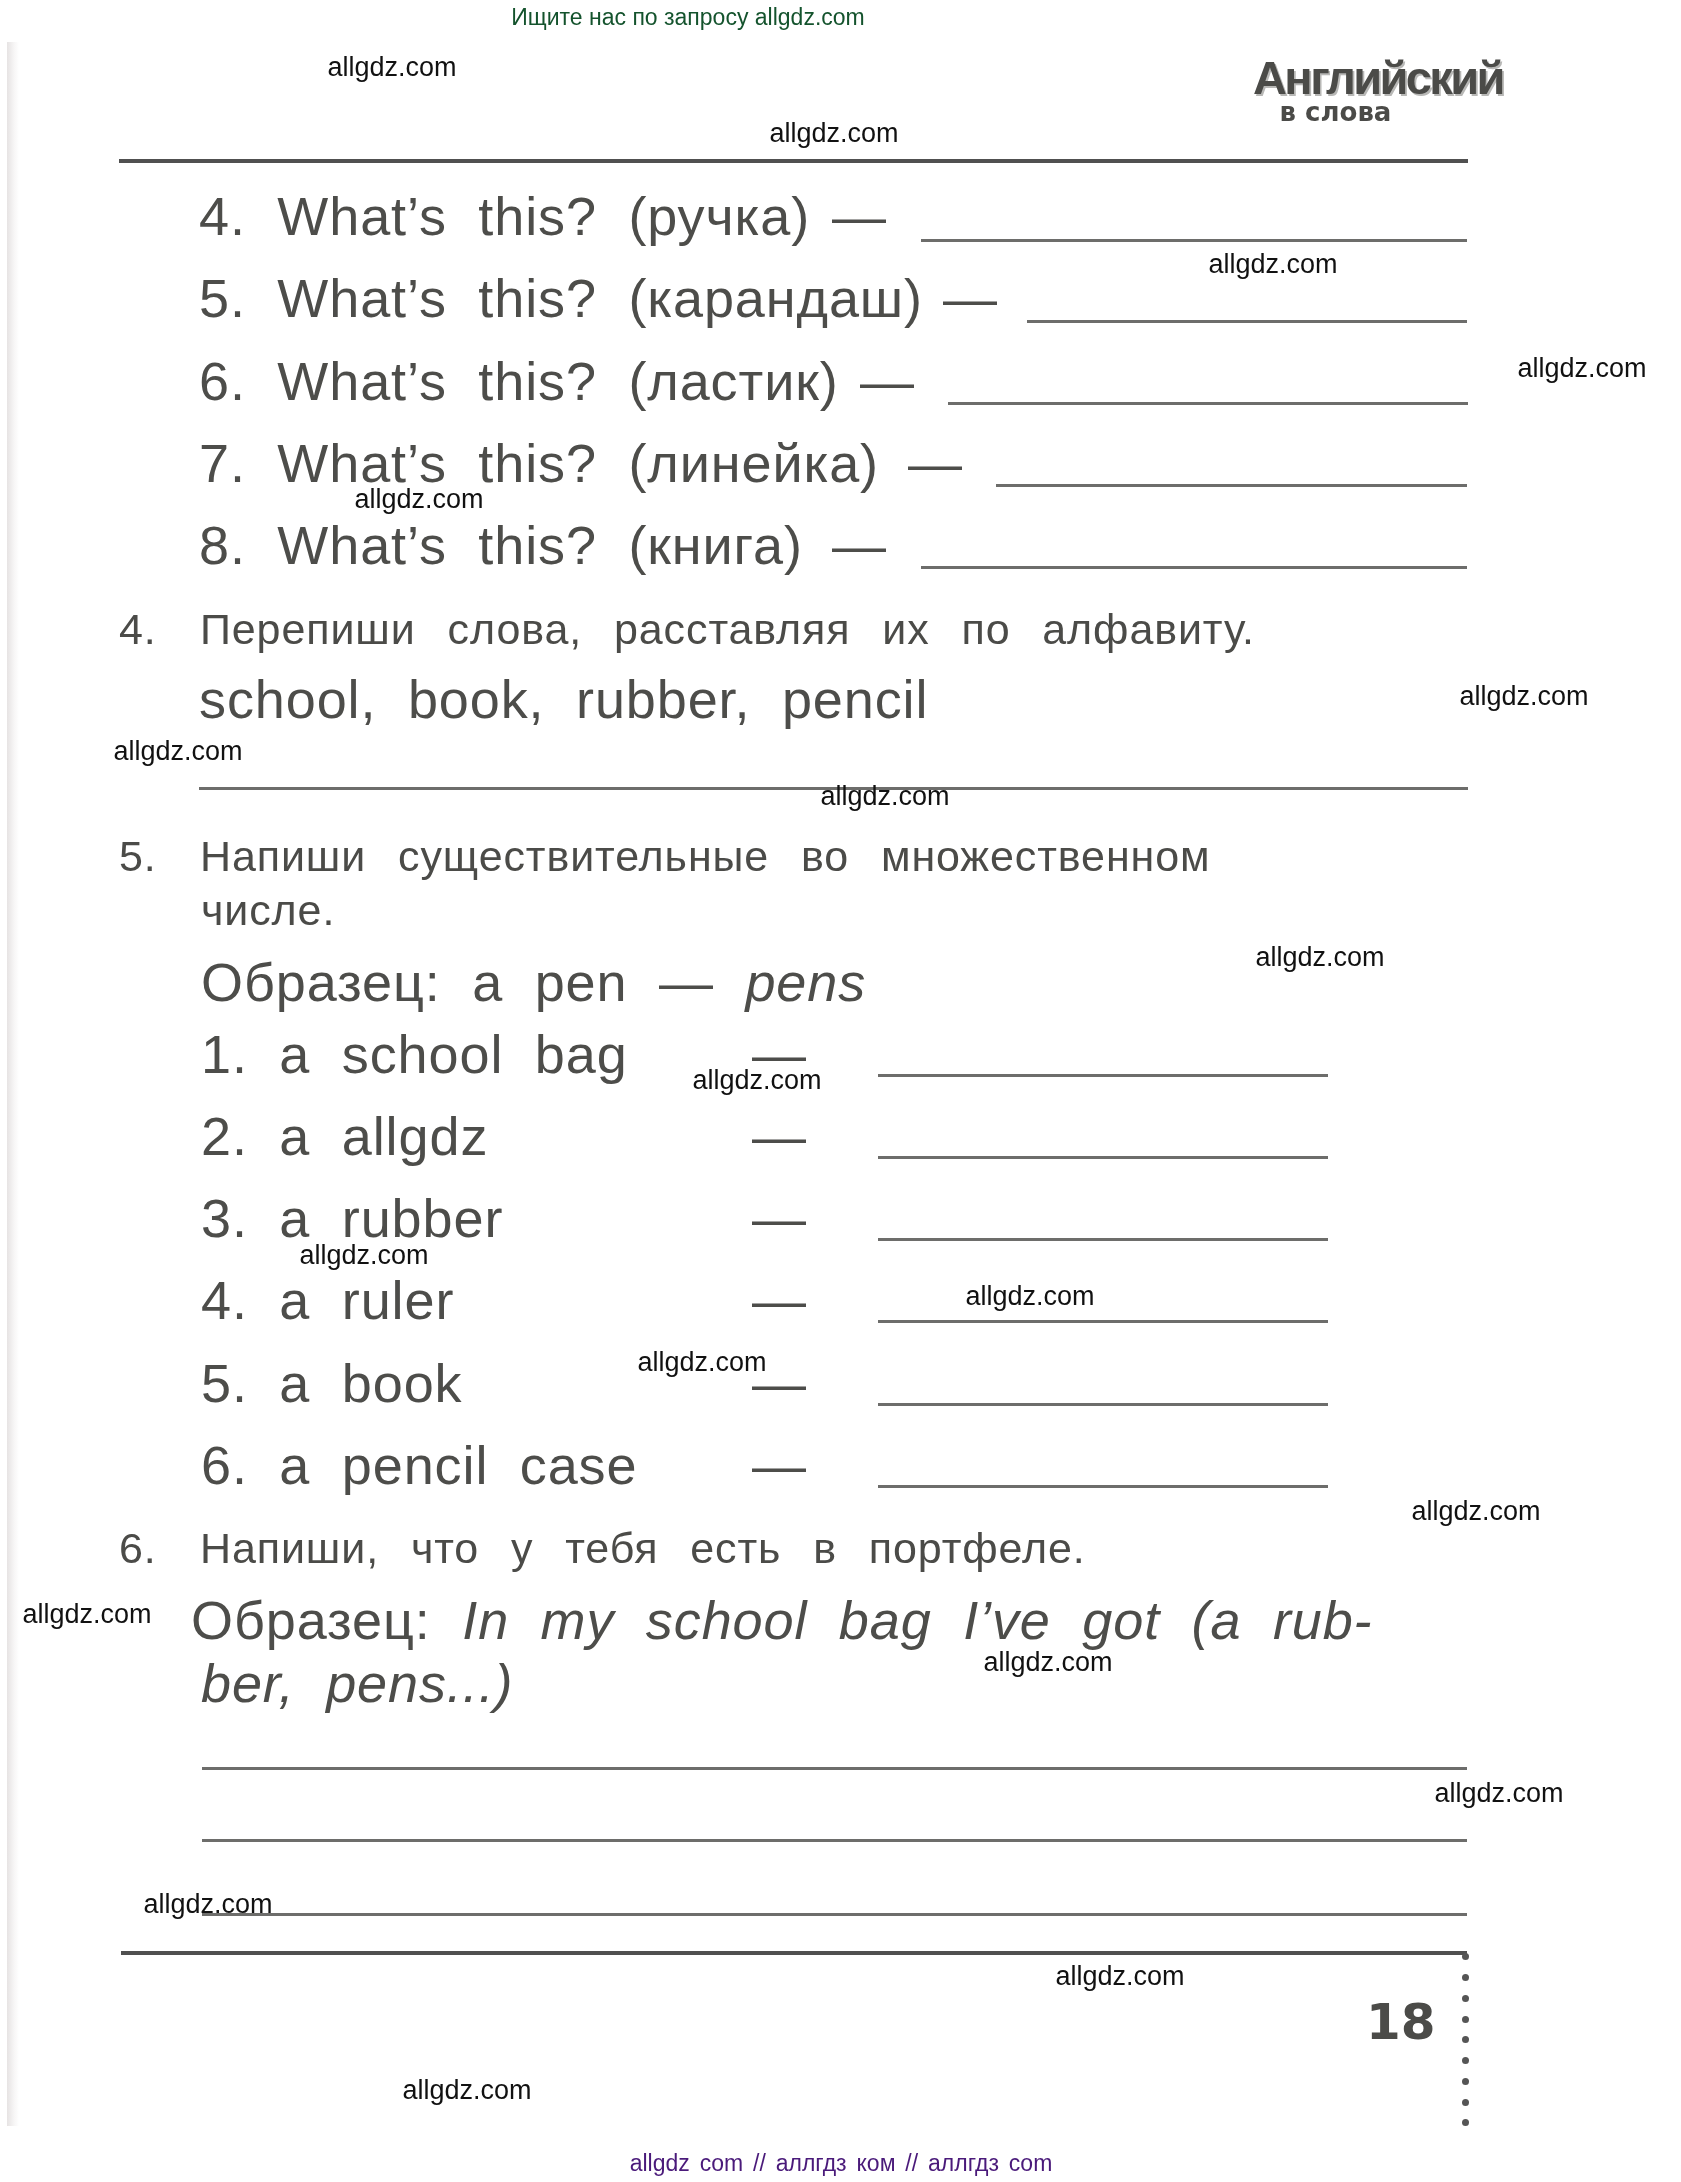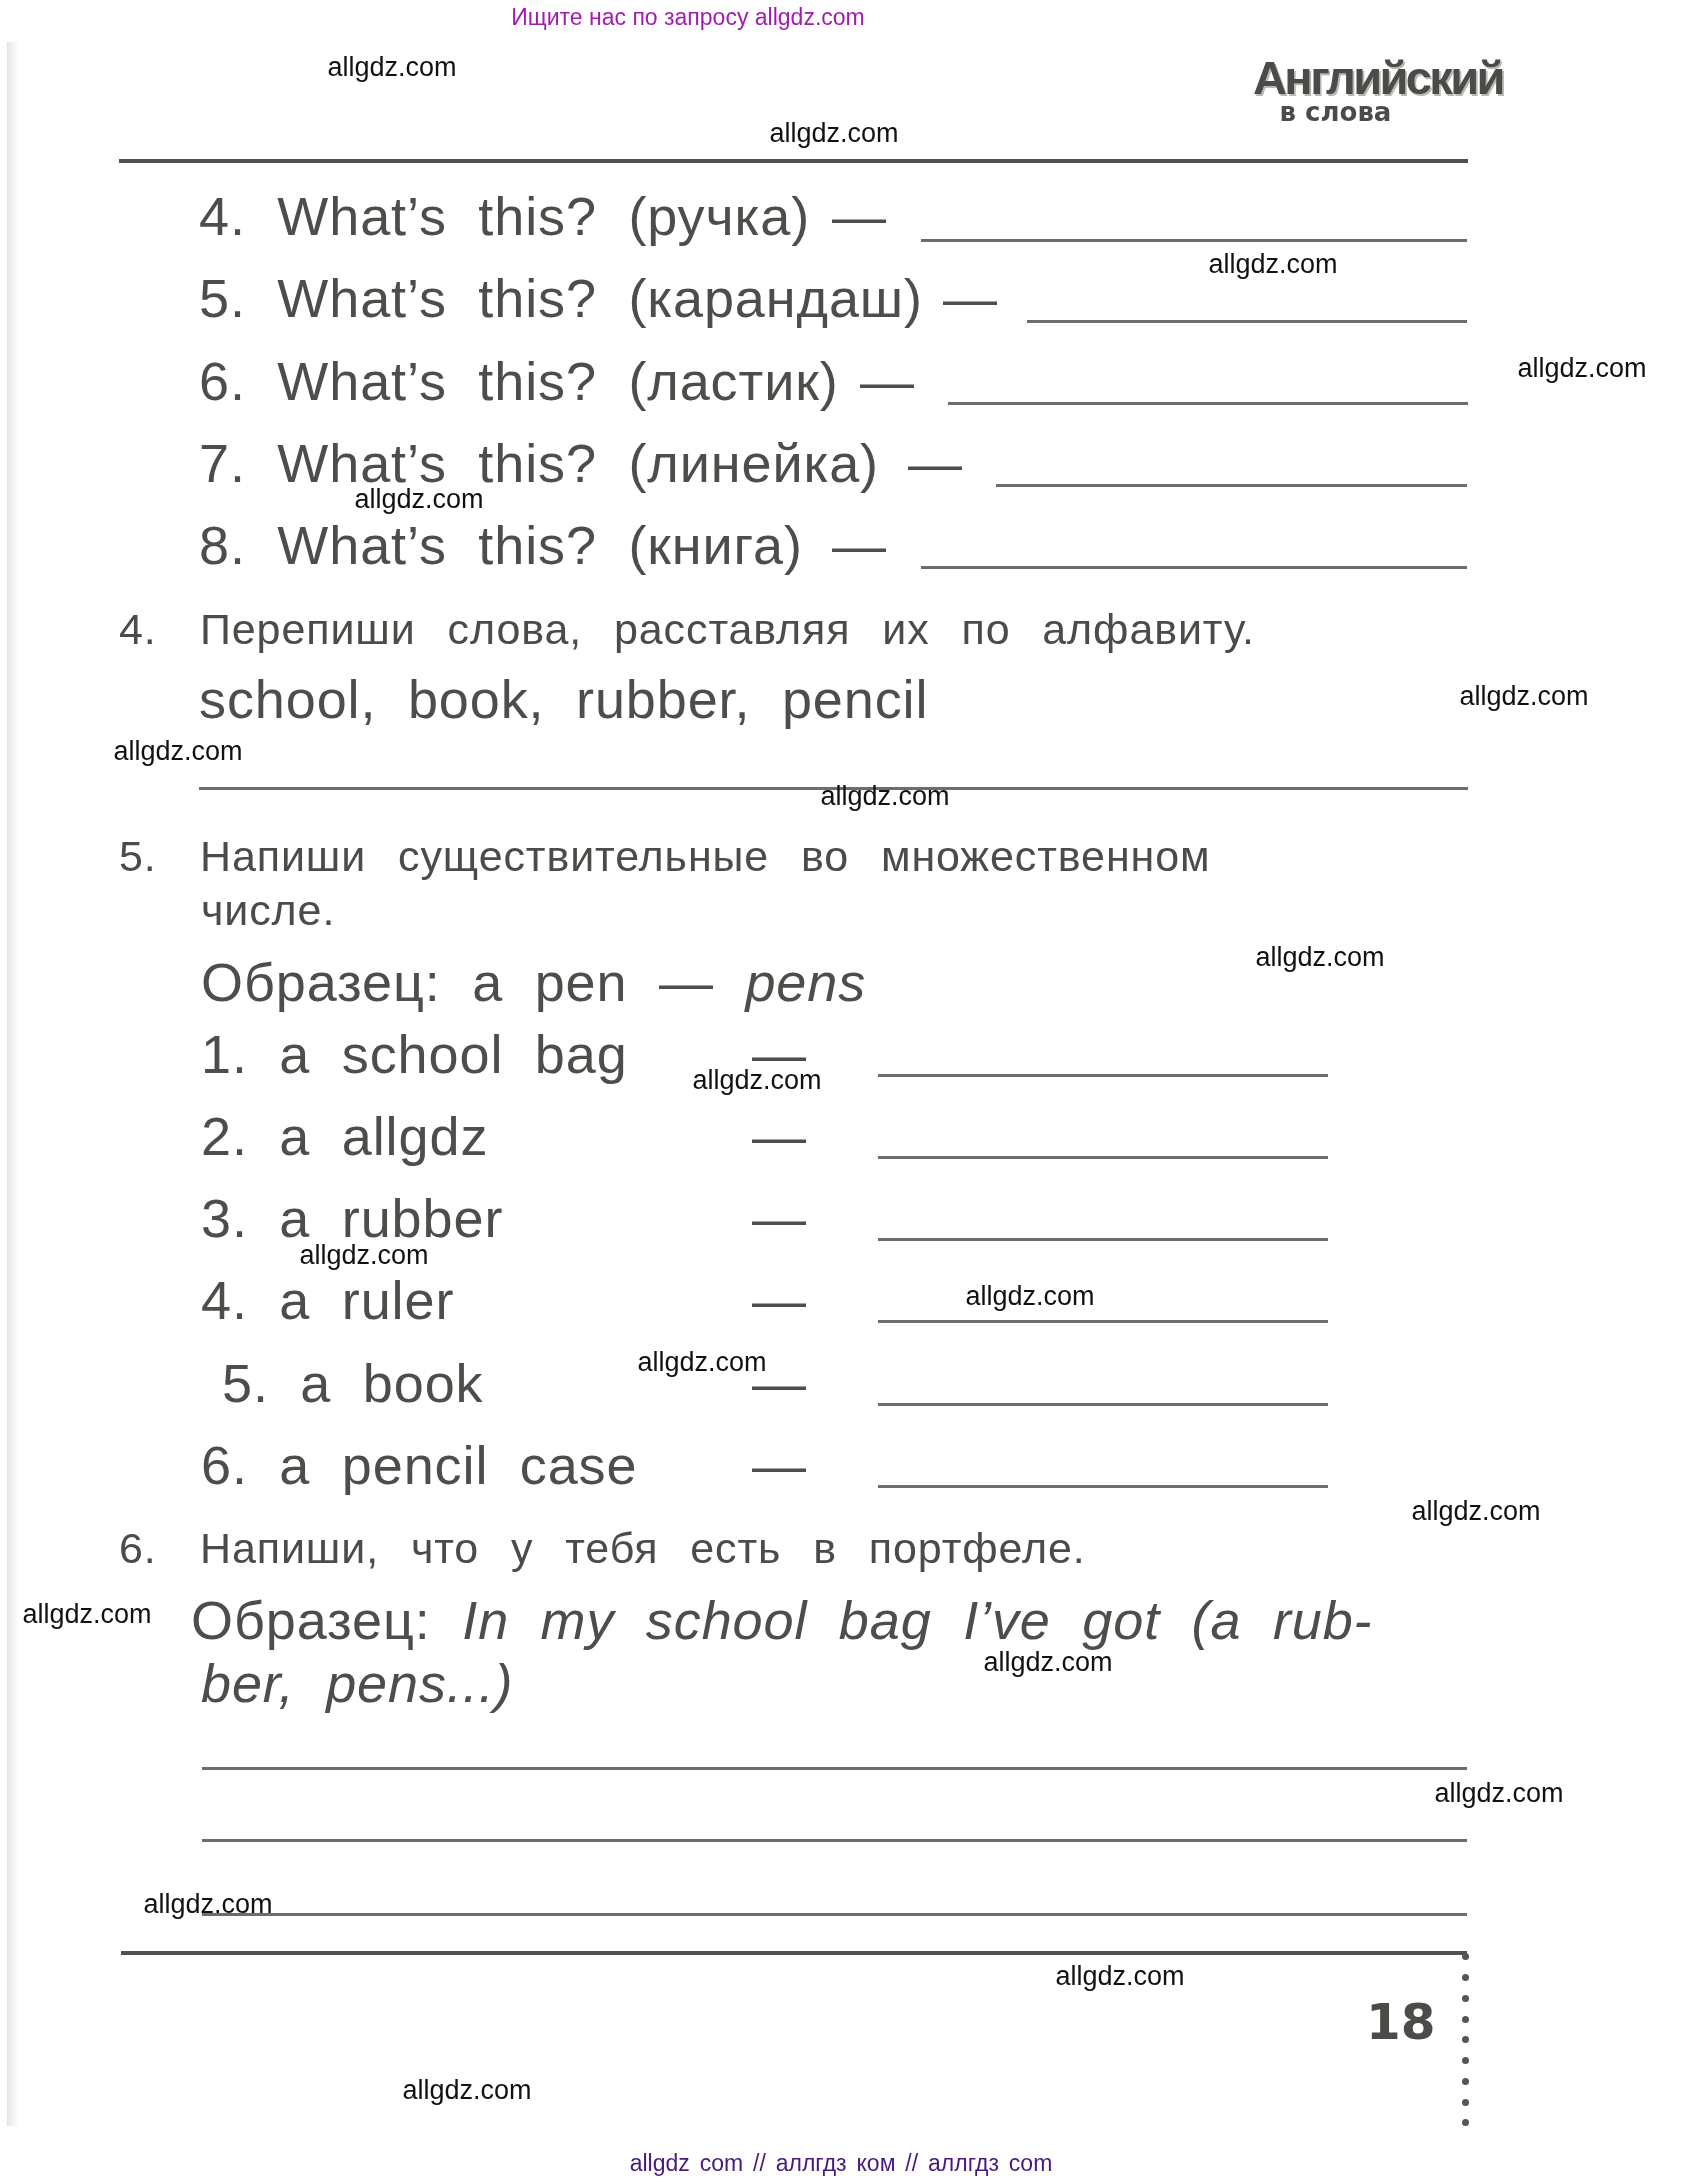--- a/index.html
+++ b/index.html
@@ -1,21 +1,21 @@
 <!DOCTYPE html>
 <html style="font-size:14px"><head>
 <meta charset="utf-8">
 <style>
   html, body { margin:0; padding:0; }
   body { width:1682px; height:2183px; position:relative; background:#ffffff; overflow:hidden;
          font-family:"Liberation Sans", sans-serif; color:#4a4a47; }
   .page-edge { position:absolute; left:7px; top:42px; width:12px; height:2084px;
                background:linear-gradient(to right,#e6e3e3,#f7f6f6 60%,#ffffff); }
   .top-banner { position:absolute; left:0; width:1376px; top:3.5px; text-align:center;
-                font-size:23px; color:#a21caf; }
+                font-size:23px; color:#14532d; }
   .footer-banner { position:absolute; left:0; width:1682px; top:2150px; text-align:center;
                    font-size:23px; color:#4a1a7a; word-spacing:3.5px; }
   .wm { position:absolute; font-size:27px; color:#111; white-space:nowrap; transform:translate(-50%,-50%); }
   .logo { position:absolute; left:1219px; top:54px; width:233px; text-align:center; }
   .logo-main { font-family:Liberation Sans, sans-serif; font-weight:bold; font-size:47px; color:#4b4b48;
                letter-spacing:-2.6px; line-height:48px;
                text-shadow:1.7px 1.7px 0 #b8b8b6;margin-left:34px; }
   .logo-sub { font-family:"DejaVu Sans", sans-serif; font-weight:bold; font-size:26px; color:#4b4b48; margin-top:-5.2px; }
   .rule { position:absolute; background:#505050; }
   .line { position:absolute; height:2.6px; background:#6d6d6b; }
@@ -121,21 +121,21 @@
   <div class="dash" style="left:752px; top:1187px;">—</div>
   <div class="line" style="left:878px; top:1238px; width:450px;"></div>
 
   <div class="item" style="left:201px; top:1269px;">
     <span>4.</span>
     <span>a  ruler</span>
   </div>
   <div class="dash" style="left:752px; top:1269px;">—</div>
   <div class="line" style="left:878px; top:1320px; width:450px;"></div>
 
-  <div class="item" style="left:201px; top:1352px;margin-left:21px;">
+  <div class="item" style="left:201px; top:1352px;">
     <span>5.</span>
     <span>a  book</span>
   </div>
   <div class="dash" style="left:752px; top:1352px;">—</div>
   <div class="line" style="left:878px; top:1403px; width:450px;"></div>
 
   <div class="item" style="left:201px; top:1434px;">
     <span>6.</span>
     <span>a  pencil  case</span>
   </div>

